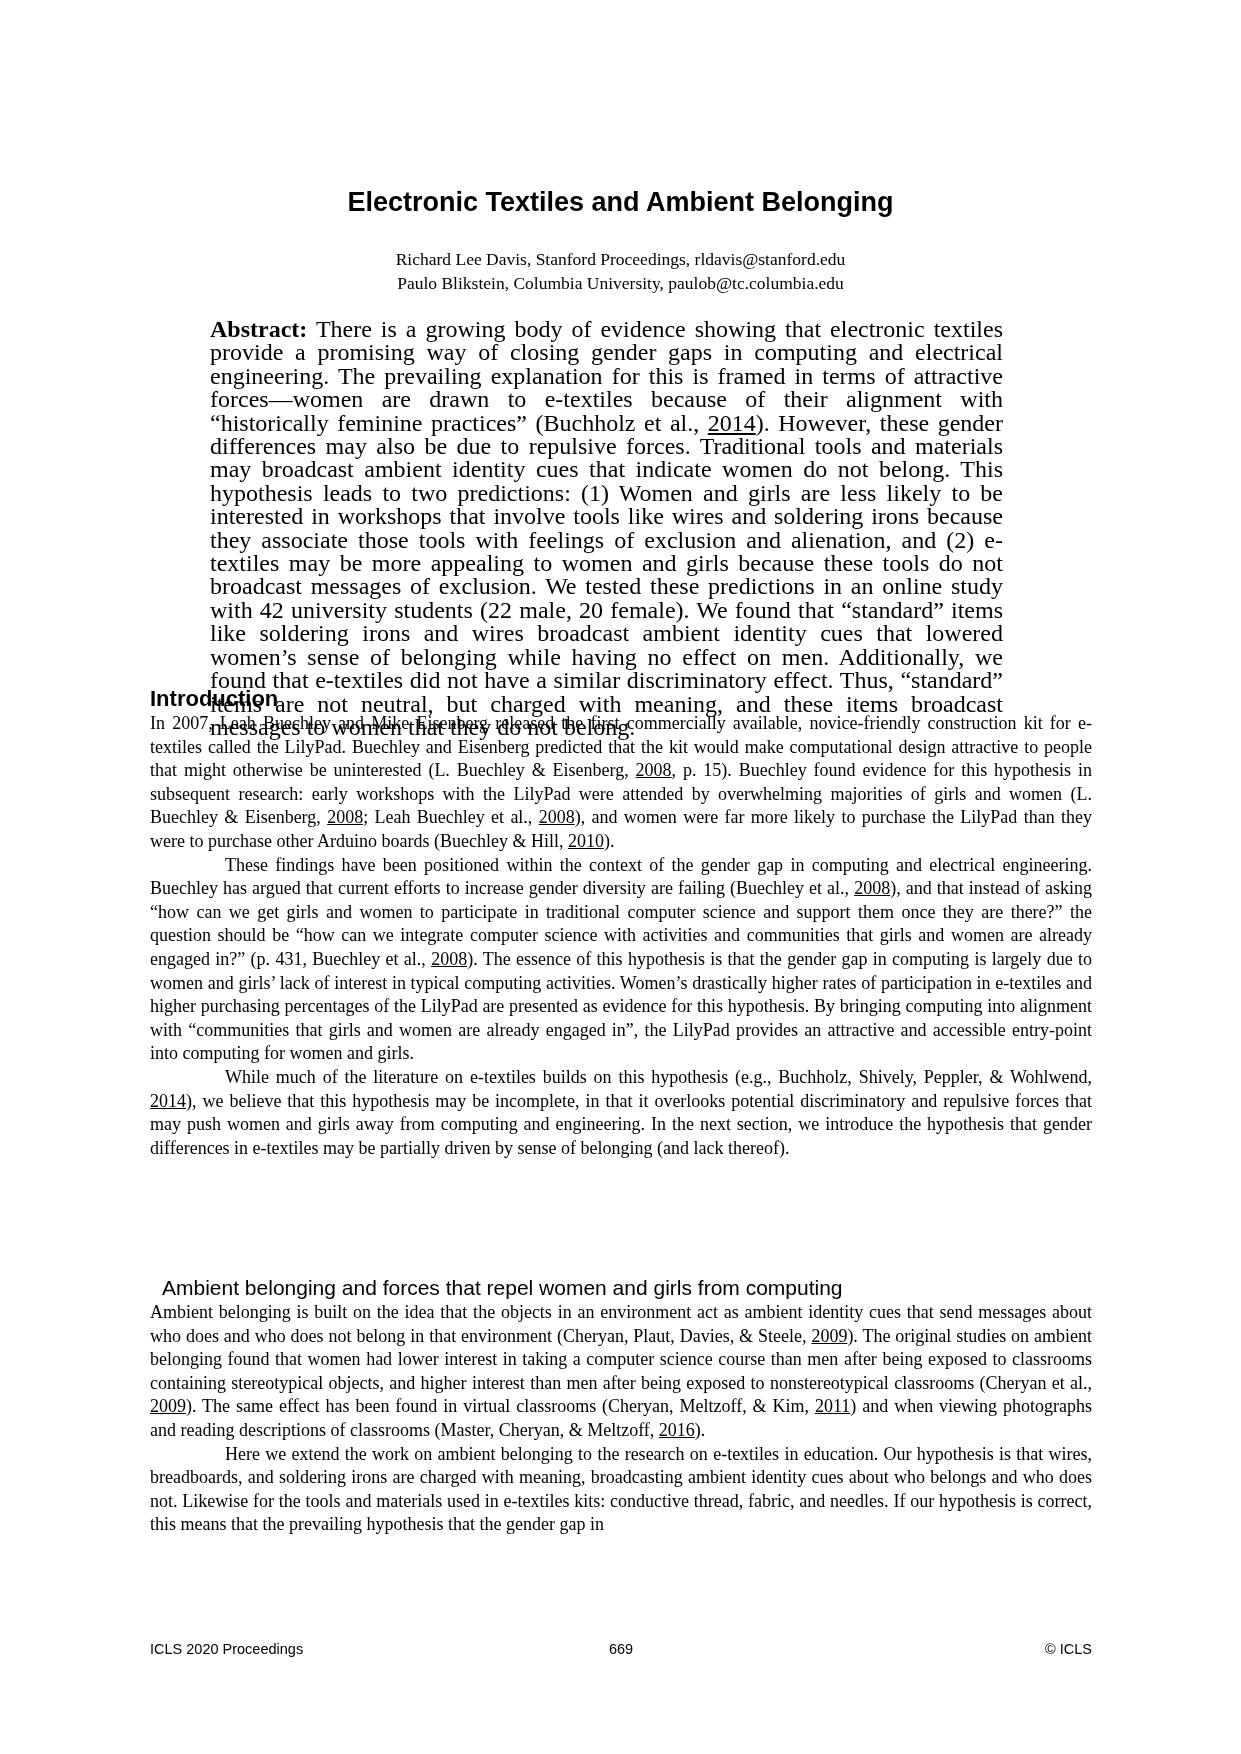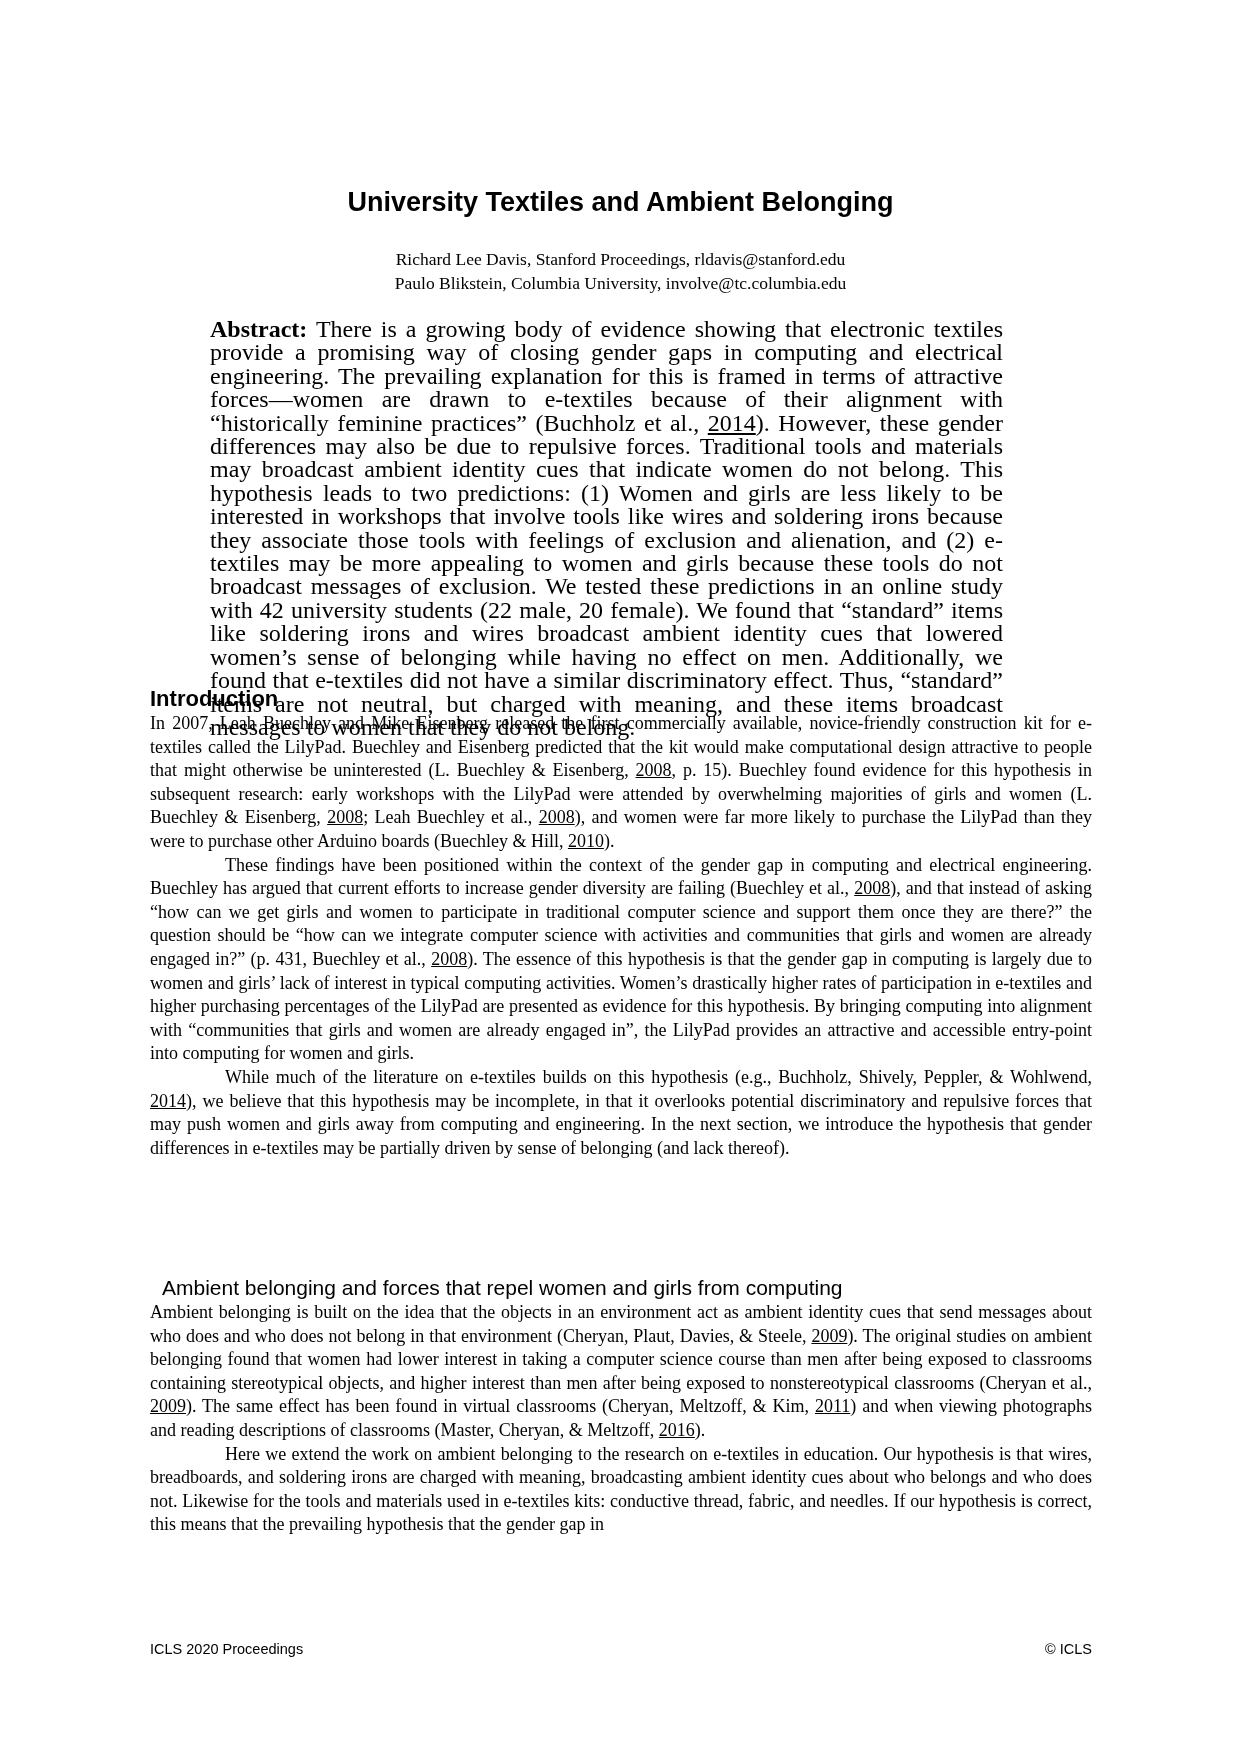--- a/index.html
+++ b/index.html
@@ -22,25 +22,25 @@
   u { text-decoration:underline; }
   .footer { position:absolute; top:1641px; left:150px; width:942px; height:20px;
             font-family:"Liberation Sans", sans-serif; font-size:14.5px; }
   .footer .l { position:absolute; left:0;text-align:center; }
   .footer .c { position:absolute; left:0; width:100%; text-align:center; }
   .footer .r { position:absolute; right:0; }
 </style>
 </head>
 <body>
 
-<div class="title">University Textiles and Ambient Belonging</div>
+<div class="title">Electronic Textiles and Ambient Belonging</div>
 
 <div class="authors">
   <div>Richard Lee Davis, Stanford Proceedings, rldavis@stanford.edu</div>
-  <div>Paulo Blikstein, Columbia University, involve@tc.columbia.edu</div>
+  <div>Paulo Blikstein, Columbia University, paulob@tc.columbia.edu</div>
 </div>
 
 <div class="abstract"><b>Abstract:</b><span> There is a growing body of evidence showing that electronic textiles provide a promising way of closing gender gaps in computing and electrical engineering. The prevailing explanation for this is framed in terms of attractive forces—women are drawn to e-textiles because of their alignment with “historically feminine practices” (Buchholz et al., </span><u>2014</u><span>). However, these gender differences may also be due to repulsive forces. Traditional tools and materials may broadcast ambient identity cues that indicate women do not belong. This hypothesis leads to two predictions: (1) Women and girls are less likely to be interested in workshops that involve tools like wires and soldering irons because they associate those tools with feelings of exclusion and alienation, and (2) e-textiles may be more appealing to women and girls because these tools do not broadcast messages of exclusion. We tested these predictions in an online study with 42 university students (22 male, 20 female). We found that “standard” items like soldering irons and wires broadcast ambient identity cues that lowered women’s sense of belonging while having no effect on men. Additionally, we found that e-textiles did not have a similar discriminatory effect. Thus, “standard” items are not neutral, but charged with meaning, and these items broadcast messages to women that they do not belong.</span></div>
 
 <div class="h1" style="top:686px;">Introduction</div>
 
 <div class="body" style="top:712px;">
   <p><span>In 2007, Leah Buechley and Mike Eisenberg released the first commercially available, novice-friendly construction kit for e-textiles called the LilyPad. Buechley and Eisenberg predicted that the kit would make computational design attractive to people that might otherwise be uninterested (L. Buechley &amp; Eisenberg, </span><u>2008</u><span>, p. 15). Buechley found evidence for this hypothesis in subsequent research: early workshops with the LilyPad were attended by overwhelming majorities of girls and women (L. Buechley &amp; Eisenberg, </span><u>2008</u><span>; Leah Buechley et al., </span><u>2008</u><span>), and women were far more likely to purchase the LilyPad than they were to purchase other Arduino boards (Buechley &amp; Hill, </span><u>2010</u><span>).</span></p>
   <p class="indent"><span>These findings have been positioned within the context of the gender gap in computing and electrical engineering. Buechley has argued that current efforts to increase gender diversity are failing (Buechley et al., </span><u>2008</u><span>), and that instead of asking “how can we get girls and women to participate in traditional computer science and support them once they are there?” the question should be “how can we integrate computer science with activities and communities that girls and women are already engaged in?” (p. 431, Buechley et al., </span><u>2008</u><span>). The essence of this hypothesis is that the gender gap in computing is largely due to women and girls’ lack of interest in typical computing activities. Women’s drastically higher rates of participation in e-textiles and higher purchasing percentages of the LilyPad are presented as evidence for this hypothesis. By bringing computing into alignment with “communities that girls and women are already engaged in”, the LilyPad provides an attractive and accessible entry-point into computing for women and girls.</span></p>
   <p class="indent"><span>While much of the literature on e-textiles builds on this hypothesis (e.g., Buchholz, Shively, Peppler, &amp; Wohlwend, </span><u>2014</u><span>), we believe that this hypothesis may be incomplete, in that it overlooks potential discriminatory and repulsive forces that may push women and girls away from computing and engineering. In the next section, we introduce the hypothesis that gender differences in e-textiles may be partially driven by sense of belonging (and lack thereof).</span></p>
@@ -48,14 +48,15 @@
 
 <div class="h2" style="top:1275px;margin-left:12px;">Ambient belonging and forces that repel women and girls from computing</div>
 
 <div class="body" style="top:1301px;">
   <p><span>Ambient belonging is built on the idea that the objects in an environment act as ambient identity cues that send messages about who does and who does not belong in that environment (Cheryan, Plaut, Davies, &amp; Steele, </span><u>2009</u><span>). The original studies on ambient belonging found that women had lower interest in taking a computer science course than men after being exposed to classrooms containing stereotypical objects, and higher interest than men after being exposed to nonstereotypical classrooms (Cheryan et al., </span><u>2009</u><span>). The same effect has been found in virtual classrooms (Cheryan, Meltzoff, &amp; Kim, </span><u>2011</u><span>) and when viewing photographs and reading descriptions of classrooms (Master, Cheryan, &amp; Meltzoff, </span><u>2016</u><span>).</span></p>
   <p class="indent"><span>Here we extend the work on ambient belonging to the research on e-textiles in education. Our hypothesis is that wires, breadboards, and soldering irons are charged with meaning, broadcasting ambient identity cues about who belongs and who does not. Likewise for the tools and materials used in e-textiles kits: conductive thread, fabric, and needles. If our hypothesis is correct, this means that the prevailing hypothesis that the gender gap in</span></p>
 </div>
 
 <div class="footer">
   <span class="l">ICLS 2020 Proceedings</span>
+  <span class="c">669</span>
   <span class="r">© ICLS</span>
 </div>
 
 </body></html>

